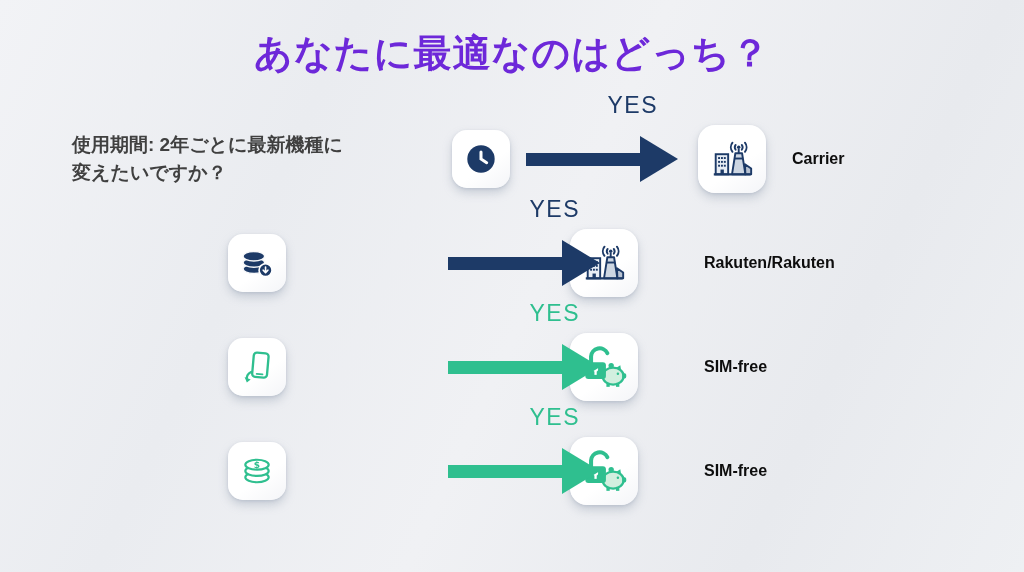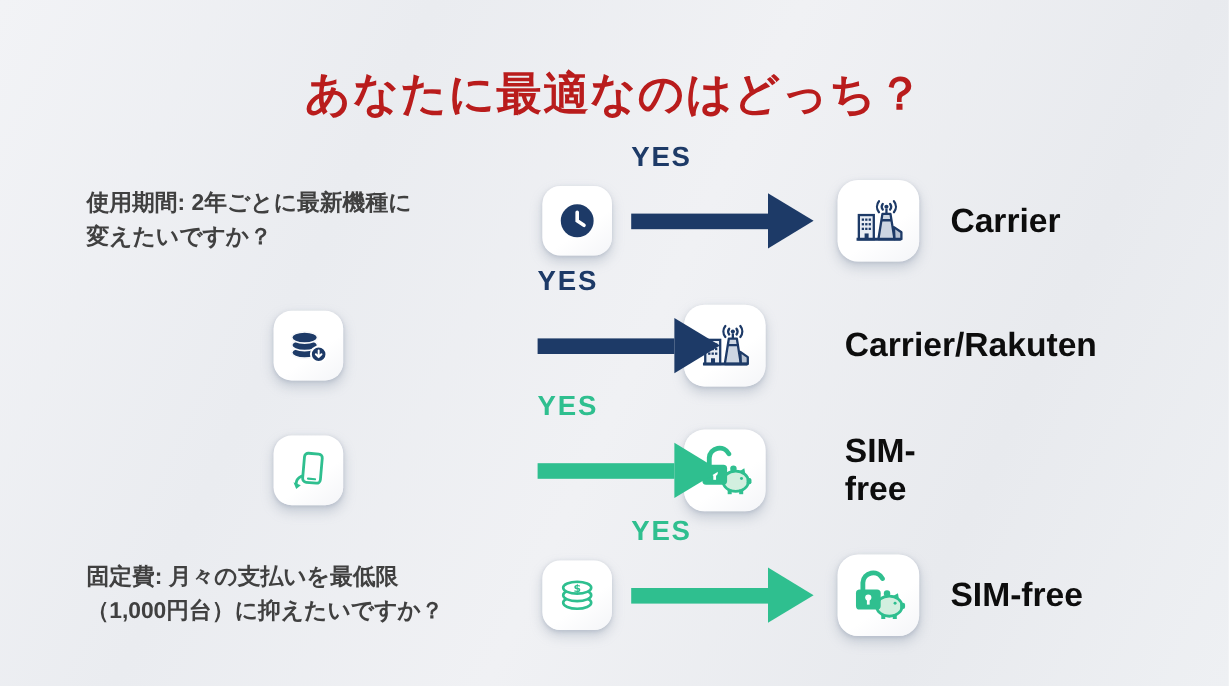--- a/index.html
+++ b/index.html
@@ -3,26 +3,26 @@
 <meta charset="utf-8">
 <style>
   * { margin:0; padding:0; box-sizing:border-box; }
   html,body { width:1024px; height:572px; overflow:hidden; }
   body {
     font-family:"Liberation Sans","DejaVu Sans",sans-serif;
     background:linear-gradient(115deg,#f2f3f6 0%,#eaecf0 28%,#f0f1f4 52%,#e8eaee 78%,#eef0f3 100%);
     color:#111;
   }
   .title {
-    margin-top:53px;
+    margin-top:28px;
     text-align:center;
     font-size:38px;
     font-weight:800;
     letter-spacing:1px;
-    color:#b91c1c;
+    color:#6d28d9;
   }
   .rows { margin-top:28px; }
   .row {
     display:grid;
     grid-template-columns:370px 78px 168px 88px auto;
     align-items:center;
     height:104px;
     padding-left:72px;
   }
   .theme-navy { --accent:#1d3a67; --fillA:#cdd6e2; --fillB:#e8edf4; }
@@ -46,35 +46,35 @@
   .arrow-wrap {
     position:relative;
     width:152px;
     justify-self:start;
     margin-left:6px;
     color:var(--accent);
   }
   .yes {
     position:absolute;
     left:0; right:20px; top:-44px;
-    text-align:left;
+    text-align:right;
     font-size:23px;
-    font-weight:700;
+    font-weight:400;
     letter-spacing:1.5px;
   }
   .arrow { display:flex; align-items:center; height:46px; }
   .shaft { width:114px; height:13px; background:var(--accent); }
   .head {
     width:0; height:0;
     border-top:23px solid transparent;
     border-bottom:23px solid transparent;
     border-left:38px solid var(--accent);
   }
   .result {
-    font-size:28px;
+    font-size:16px;
     font-weight:700;
     padding-left:16px;
     color:#0d0d0d;
   }
   .icon { display:flex; }
 </style>
 </head>
 <body>
 
 <h1 class="title">あなたに最適なのはどっち？</h1>
@@ -178,21 +178,21 @@
               <rect x="15.5" y="26" width="2" height="2"></rect>
             <rect x="9.5" y="30" width="2" height="2"></rect>
               <rect x="12.5" y="30" width="2" height="2"></rect>
               <rect x="15.5" y="30" width="2" height="2"></rect>
             <rect x="12" y="35" width="3.5" height="5"></rect>
           </g>
           <line x1="5" y1="40" x2="43.5" y2="40" stroke="currentColor" stroke-width="2.5"></line>
         </svg>
       </span>
     </div>
-    <div class="result">Carrier/Rakuten</div>
+    <div class="result">Rakuten/Rakuten</div>
   </div>
 
   <div class="row theme-green">
     <div class="tile q">
       <span class="icon">
         <svg width="36" height="36" viewBox="0 0 40 40">
           <g transform="rotate(5 24 18)">
             <rect x="15.5" y="4.5" width="16.5" height="27" rx="3.5" fill="none" stroke="currentColor" stroke-width="2.6"></rect>
             <line x1="20.5" y1="28" x2="27" y2="28" stroke="currentColor" stroke-width="2" stroke-linecap="round"></line>
           </g>
@@ -222,22 +222,20 @@
           <circle cx="15.2" cy="26" r="2.7" fill="#fff"></circle>
           <rect x="14" y="27" width="2.4" height="5.2" fill="#fff"></rect>
           <circle cx="31.5" cy="22.5" r="2.8" fill="currentColor"></circle>
         </svg>
       </span>
     </div>
     <div class="result">SIM-free</div>
   </div>
 
   <div class="row theme-green">
-    <div class="question">固定費: 月々の支払いを最低限
-（1,000円台）に抑えたいですか？</div>
     <div class="tile q">
       <span class="icon">
         <svg width="36" height="36" viewBox="0 0 40 40">
           <g fill="#fff" stroke="currentColor" stroke-width="2.4">
             <ellipse cx="20" cy="27" rx="13" ry="5.5"></ellipse>
             <ellipse cx="20" cy="20" rx="13" ry="5.5"></ellipse>
             <ellipse cx="20" cy="13" rx="13" ry="5.5"></ellipse>
           </g>
           <text x="20" y="16.8" text-anchor="middle" font-size="10" font-weight="bold" fill="currentColor" font-family="DejaVu Sans, sans-serif">$</text>
         </svg>

